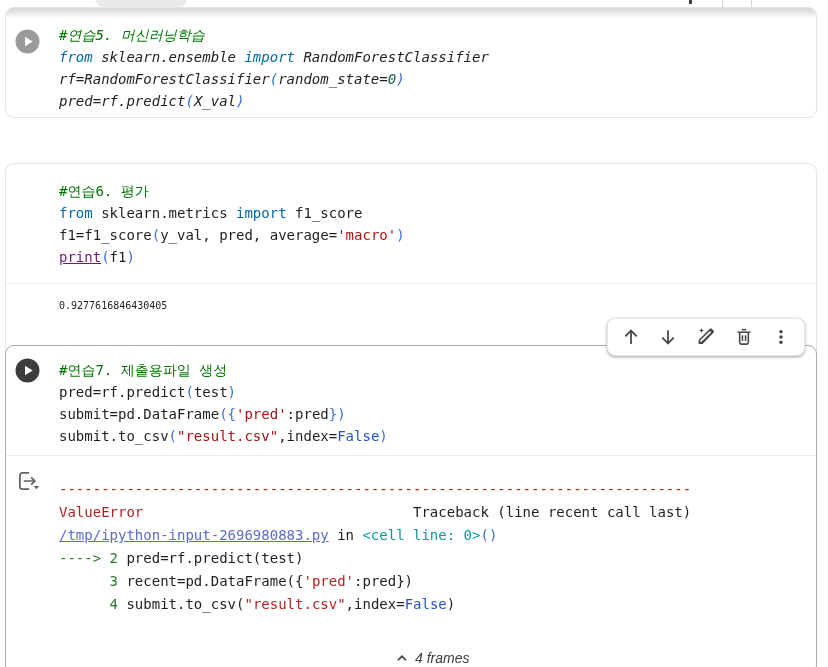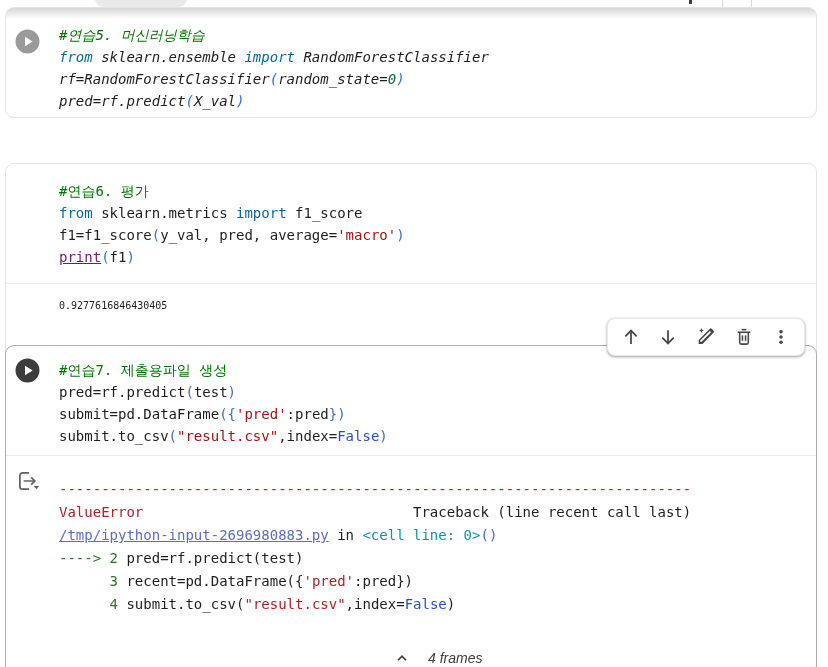--- a/index.html
+++ b/index.html
@@ -58,21 +58,21 @@
     position:absolute;left:607px;top:318px;width:198px;height:38px;background:#fff;
     border:1px solid #e6e6e6;border-radius:8px;display:flex;align-items:center;
     justify-content:space-around;box-shadow:0 1px 2px rgba(60,64,67,.30),0 1px 3px 1px rgba(60,64,67,.15);
     z-index:5;padding:0 4px;box-sizing:border-box;
   }
   .tb-btn{border:none;background:transparent;padding:2px;cursor:pointer;height:30px;width:34px;
     display:flex;align-items:center;justify-content:center;border-radius:4px;}
 
   
   .frames-toggle{
-    position:absolute;left:388px;top:649px;display:flex;align-items:center;gap:18px;
+    position:absolute;left:388px;top:649px;display:flex;align-items:center;gap:5px;
     border:none;background:transparent;cursor:pointer;color:#3c4043;
     font-family:"Liberation Sans",sans-serif;font-size:14px;font-style:italic;
   }
 </style>
 </head>
 <body>
 
 <div class="stage">
 
   <div class="top-pill"></div>

